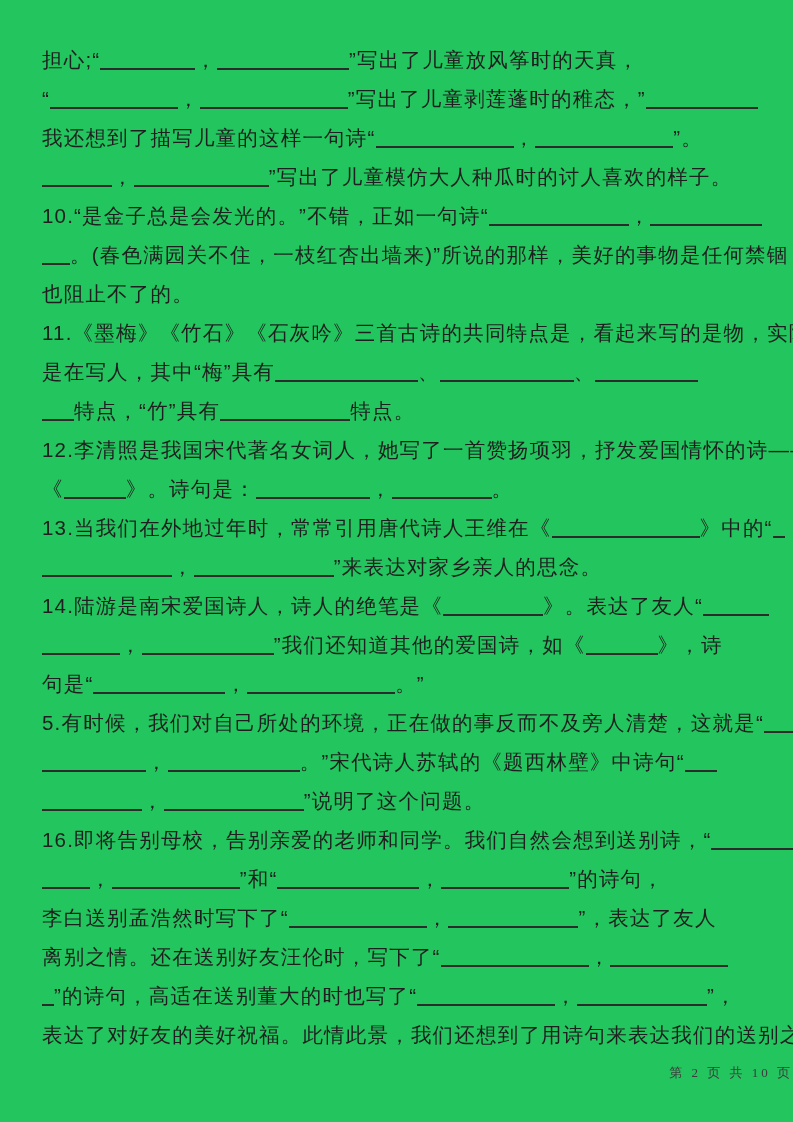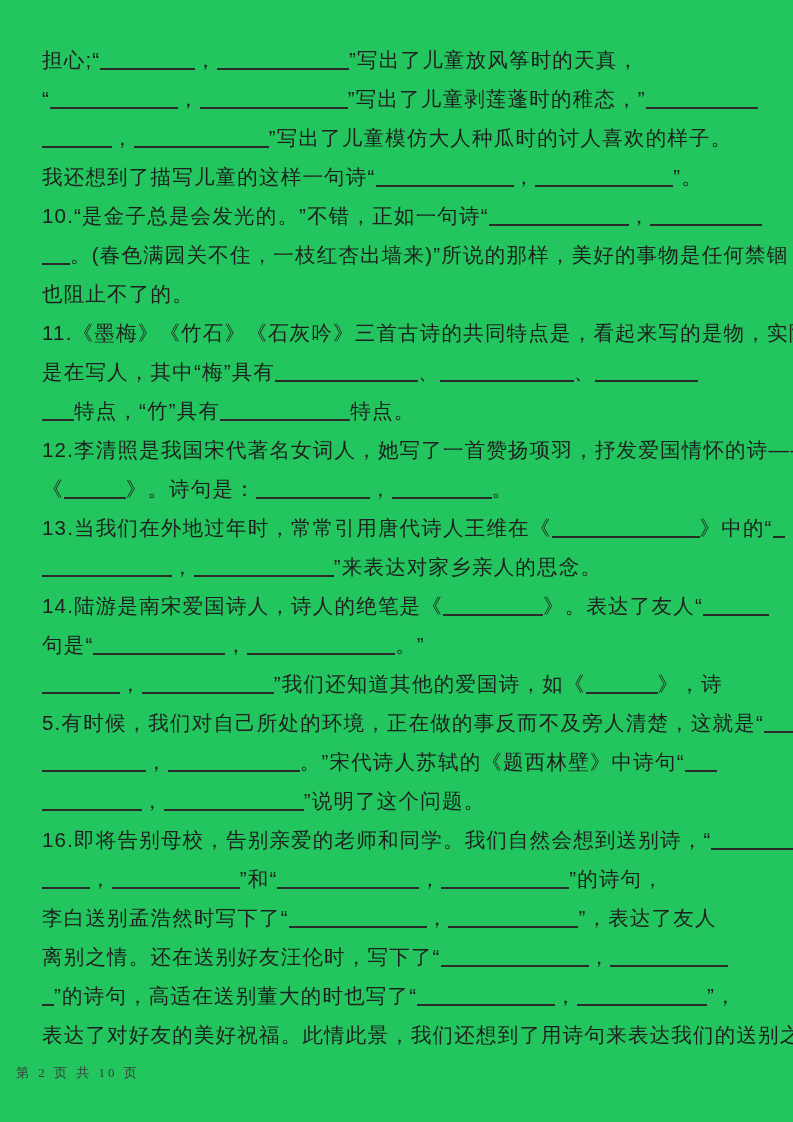--- a/index.html
+++ b/index.html
@@ -31,52 +31,52 @@
     display: inline;
   }
   .blank {
     display: inline-block;
     height: 18px;
     border-bottom: 2px solid #2b2b2b;
     vertical-align: -3px;
   }
   .footer {
     position: absolute;
-    left: 16px;
+    left: 0;
     right: 0;
     top: 1064px;
-    text-align: left;
+    text-align: right;
     font-family: "Liberation Serif", "DejaVu Serif", serif;
     font-size: 13px;
     letter-spacing: 3px;
     color: #3c3c3c;
   }
 </style>
 </head>
 <body>
 
 <div class="page">
   <div class="body-area">
       <div class="line"><span class="txt">担心;“</span><span class="blank" style="width: 95px;"></span><span class="txt">，</span><span class="blank" style="width: 132px;"></span><span class="txt">”写出了儿童放风筝时的天真，</span></div>
       <div class="line"><span class="txt">“</span><span class="blank" style="width: 128px;"></span><span class="txt">，</span><span class="blank" style="width: 148px;"></span><span class="txt">”写出了儿童剥莲蓬时的稚态，”</span><span class="blank" style="width: 112px;"></span></div>
+      <div class="line"><span class="txt">我还想到了描写儿童的这样一句诗“</span><span class="blank" style="width: 138px;"></span><span class="txt">，</span><span class="blank" style="width: 138px;"></span><span class="txt">”。</span></div>
       <div class="line"><span class="blank" style="width: 70px;"></span><span class="txt">，</span><span class="blank" style="width: 135px;"></span><span class="txt">”写出了儿童模仿大人种瓜时的讨人喜欢的样子。</span></div>
-      <div class="line"><span class="txt">我还想到了描写儿童的这样一句诗“</span><span class="blank" style="width: 138px;"></span><span class="txt">，</span><span class="blank" style="width: 138px;"></span><span class="txt">”。</span></div>
       <div class="line"><span class="txt">10.“是金子总是会发光的。”不错，正如一句诗“</span><span class="blank" style="width: 140px;"></span><span class="txt">，</span><span class="blank" style="width: 112px;"></span></div>
       <div class="line"><span class="blank" style="width: 28px;"></span><span class="txt">。(春色满园关不住，一枝红杏出墙来)”所说的那样，美好的事物是任何禁锢</span></div>
       <div class="line"><span class="txt">也阻止不了的。</span></div>
       <div class="line"><span class="txt">11.《墨梅》《竹石》《石灰吟》三首古诗的共同特点是，看起来写的是物，实际上</span></div>
       <div class="line"><span class="txt">是在写人，其中“梅”具有</span><span class="blank" style="width: 143px;"></span><span class="txt">、</span><span class="blank" style="width: 134px;"></span><span class="txt">、</span><span class="blank" style="width: 103px;"></span></div>
       <div class="line"><span class="blank" style="width: 32px;"></span><span class="txt">特点，“竹”具有</span><span class="blank" style="width: 130px;"></span><span class="txt">特点。</span></div>
       <div class="line"><span class="txt">12.李清照是我国宋代著名女词人，她写了一首赞扬项羽，抒发爱国情怀的诗——</span></div>
       <div class="line"><span class="txt">《</span><span class="blank" style="width: 62px;"></span><span class="txt">》。诗句是：</span><span class="blank" style="width: 114px;"></span><span class="txt">，</span><span class="blank" style="width: 100px;"></span><span class="txt">。</span></div>
       <div class="line"><span class="txt">13.当我们在外地过年时，常常引用唐代诗人王维在《</span><span class="blank" style="width: 148px;"></span><span class="txt">》中的“</span><span class="blank" style="width: 12px;"></span></div>
       <div class="line"><span class="blank" style="width: 130px;"></span><span class="txt">，</span><span class="blank" style="width: 140px;"></span><span class="txt">”来表达对家乡亲人的思念。</span></div>
       <div class="line"><span class="txt">14.陆游是南宋爱国诗人，诗人的绝笔是《</span><span class="blank" style="width: 100px;"></span><span class="txt">》。表达了友人“</span><span class="blank" style="width: 66px;"></span></div>
+      <div class="line"><span class="blank" style="width: 78px;"></span><span class="txt">，</span><span class="blank" style="width: 132px;"></span><span class="txt">”我们还知道其他的爱国诗，如《</span><span class="blank" style="width: 72px;"></span><span class="txt">》，诗</span></div>
       <div class="line"><span class="txt">句是“</span><span class="blank" style="width: 132px;"></span><span class="txt">，</span><span class="blank" style="width: 148px;"></span><span class="txt">。”</span></div>
-      <div class="line"><span class="blank" style="width: 78px;"></span><span class="txt">，</span><span class="blank" style="width: 132px;"></span><span class="txt">”我们还知道其他的爱国诗，如《</span><span class="blank" style="width: 72px;"></span><span class="txt">》，诗</span></div>
       <div class="line"><span class="txt">5.有时候，我们对自己所处的环境，正在做的事反而不及旁人清楚，这就是“</span><span class="blank" style="width: 30px;"></span></div>
       <div class="line"><span class="blank" style="width: 104px;"></span><span class="txt">，</span><span class="blank" style="width: 132px;"></span><span class="txt">。”宋代诗人苏轼的《题西林壁》中诗句“</span><span class="blank" style="width: 32px;"></span></div>
       <div class="line"><span class="blank" style="width: 100px;"></span><span class="txt">，</span><span class="blank" style="width: 140px;"></span><span class="txt">”说明了这个问题。</span></div>
       <div class="line"><span class="txt">16.即将告别母校，告别亲爱的老师和同学。我们自然会想到送别诗，“</span><span class="blank" style="width: 86px;"></span></div>
       <div class="line"><span class="blank" style="width: 48px;"></span><span class="txt">，</span><span class="blank" style="width: 128px;"></span><span class="txt">”和“</span><span class="blank" style="width: 142px;"></span><span class="txt">，</span><span class="blank" style="width: 128px;"></span><span class="txt">”的诗句，</span></div>
       <div class="line"><span class="txt">李白送别孟浩然时写下了“</span><span class="blank" style="width: 138px;"></span><span class="txt">，</span><span class="blank" style="width: 130px;"></span><span class="txt">”，表达了友人</span></div>
       <div class="line"><span class="txt">离别之情。还在送别好友汪伦时，写下了“</span><span class="blank" style="width: 148px;"></span><span class="txt">，</span><span class="blank" style="width: 118px;"></span></div>
       <div class="line"><span class="blank" style="width: 12px;"></span><span class="txt">”的诗句，高适在送别董大的时也写了“</span><span class="blank" style="width: 138px;"></span><span class="txt">，</span><span class="blank" style="width: 130px;"></span><span class="txt">”，</span></div>
       <div class="line"><span class="txt">表达了对好友的美好祝福。此情此景，我们还想到了用诗句来表达我们的送别之</span></div>
     </div>

